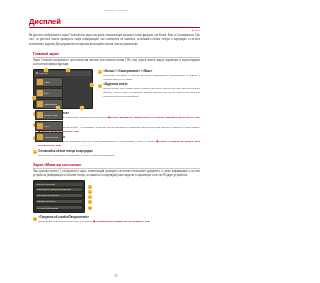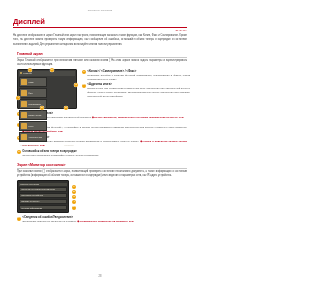--- a/index.html
+++ b/index.html
@@ -1,21 +1,21 @@
 <!DOCTYPE html>
 <html><head>
 <meta charset="utf-8">
 <style>
   html,body{margin:0;padding:0;}
   body{
     width:200px;height:283px;background:#ffffff;
     font-family:"Liberation Sans", sans-serif;
     color:#2b2b2b;overflow:hidden;position:relative;
   }
-  .page{position:relative;width:200px;height:283px;box-sizing:border-box;}
+  .page{position:relative;width:200px;height:283px;box-sizing:border-box;margin-left:16px;}
 
   .running-head{
     text-align:center;font-size:2.4px;color:#8a8a8a;
     letter-spacing:.1px;padding-top:9px;
   }
 
   .title-wrap{margin:6px 13px 0 13px;}
   .doc-title{
     font-size:7.6px;font-weight:bold;color:#c00018;
     letter-spacing:-.1px;line-height:1;

